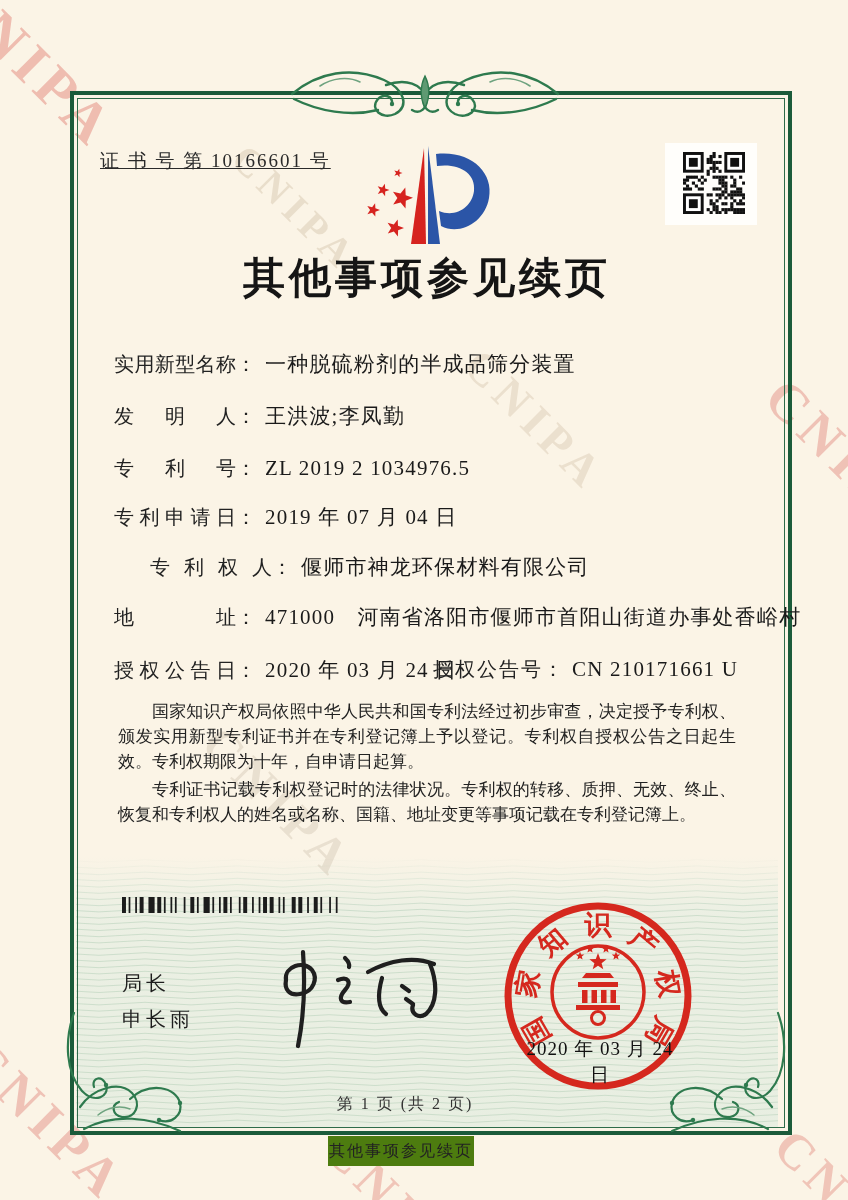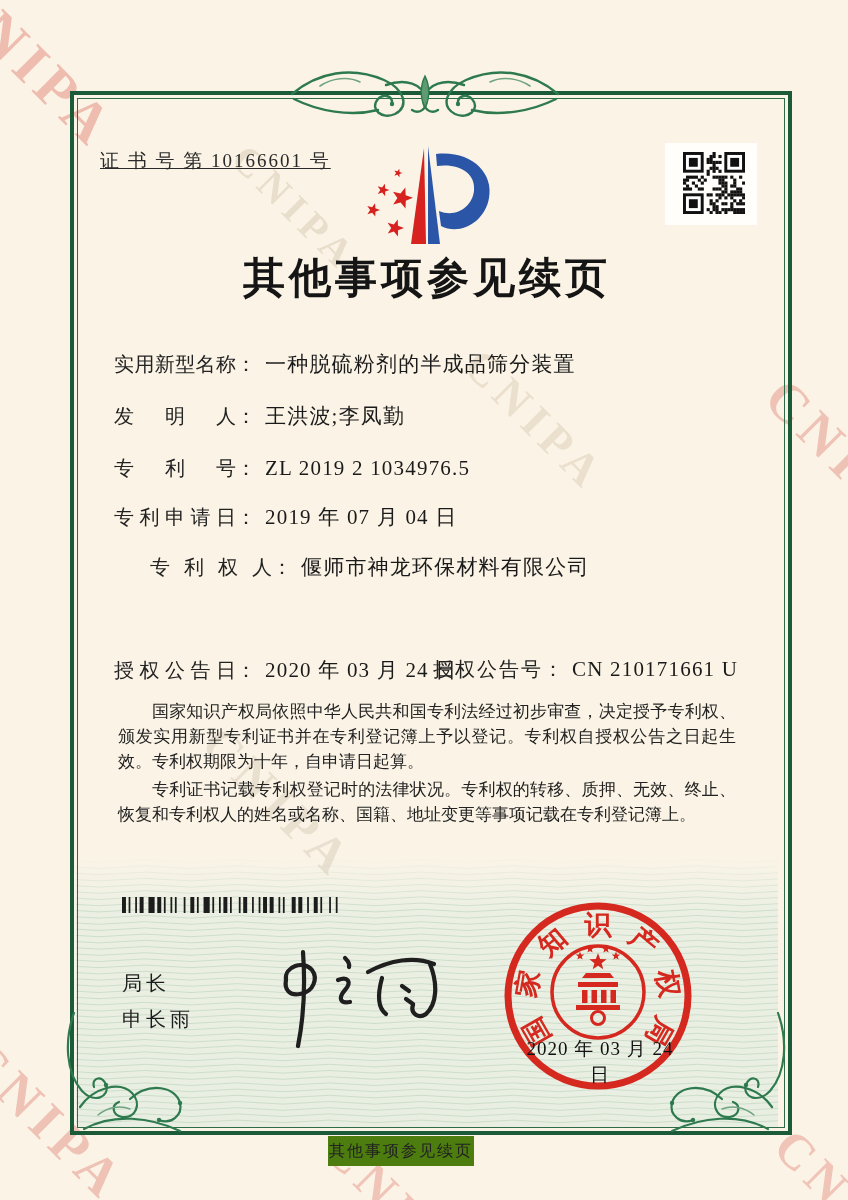--- a/index.html
+++ b/index.html
@@ -304,20 +304,23 @@
   </div>
   <div class="row" style="top:455px;z-index:4;">
     <span class="lab">专利号</span><span class="colon">：</span><span class="val">ZL 2019 2 1034976.5</span>
   </div>
   <div class="row" style="top:503px;z-index:4;">
     <span class="lab">专利申请日</span><span class="colon">：</span><span class="val">2019 年 07 月 04 日</span>
   </div>
   <div class="row" style="top:553px;z-index:4;margin-left:36px;">
     <span class="lab">专利权人</span><span class="colon">：</span><span class="val">偃师市神龙环保材料有限公司</span>
   </div>
+  <div class="row" style="top:603px;z-index:4;">
+    <span class="lab">地址</span><span class="colon">：</span><span class="val">471000　河南省洛阳市偃师市首阳山街道办事处香峪村</span>
+  </div>
 
   <div class="row" style="top:656px;z-index:4;">
     <span class="lab">授权公告日</span><span class="colon">：</span><span class="val">2020 年 03 月 24 日</span>
     <span class="grant2">
       <span class="lab2">授权公告号</span><span class="colon">：</span><span class="val">CN 210171661 U</span>
     </span>
   </div>
 
   <div class="paras" style="z-index:4;">
     <p>国家知识产权局依照中华人民共和国专利法经过初步审查，决定授予专利权、颁发实用新型专利证书并在专利登记簿上予以登记。专利权自授权公告之日起生效。专利权期限为十年，自申请日起算。</p>
@@ -398,15 +401,16 @@
         <rect x="93.5" y="94" width="5.5" height="13"></rect>
         <rect x="103" y="94" width="5.5" height="13"></rect>
         <rect x="112.5" y="94" width="5.5" height="13"></rect>
         <rect x="78" y="109" width="44" height="5"></rect>
         <circle cx="100" cy="122" r="6.5" fill="none" stroke="#d5281e" stroke-width="3"></circle>
       </g>
     </svg>
 
   <div class="seal-date">2020 年 03 月 24 日</div>
 
+  <div class="page-no" style="z-index:4;">第 1 页 (共 2 页)</div>
   <div class="cont-note">其他事项参见续页</div>
 
 </div>
 
 </body></html>

